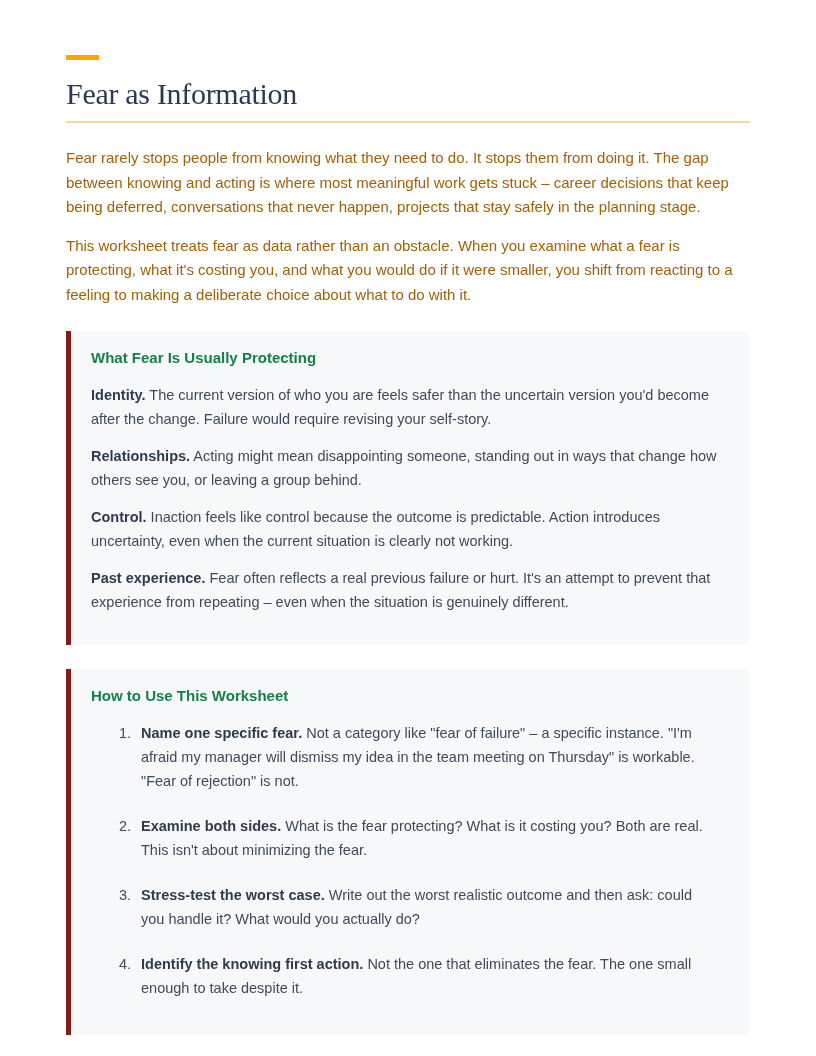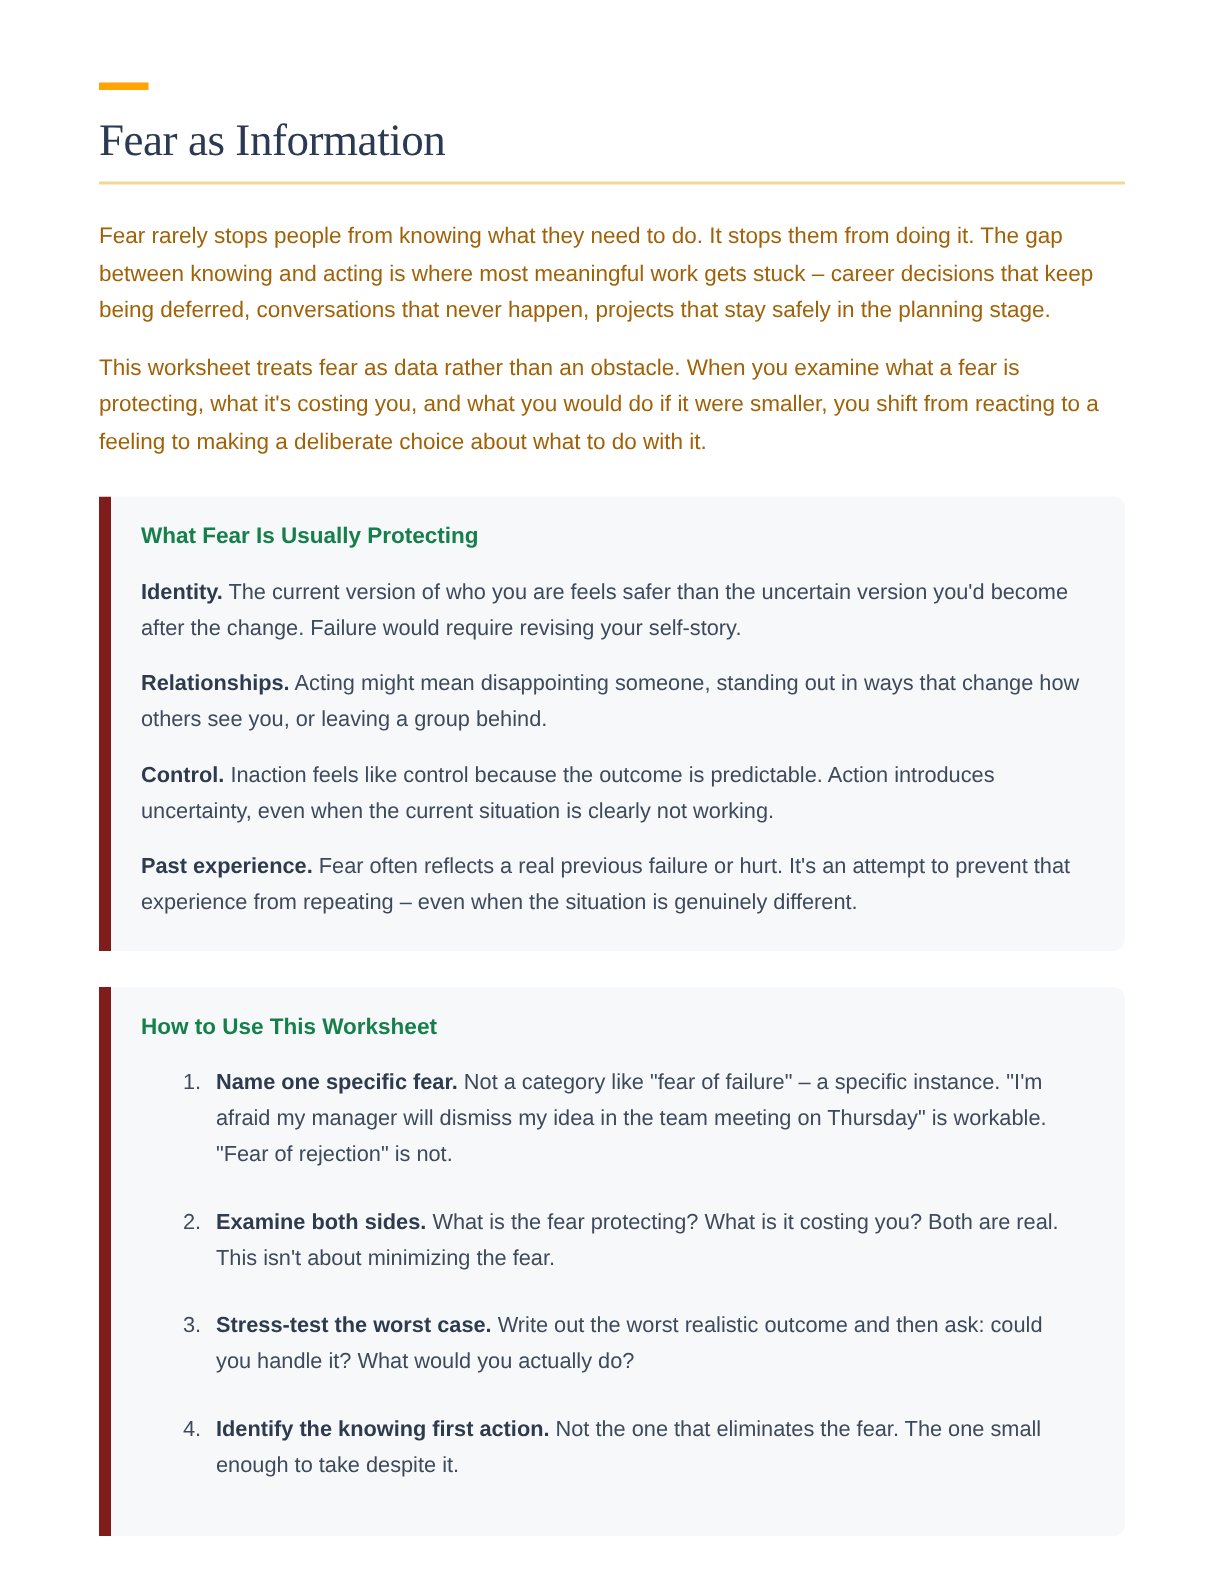--- a/index.html
+++ b/index.html
@@ -39,39 +39,39 @@
     margin: 0 0 23px 0;
   }
   p.intro {
     font-size: 15px;
     line-height: 24.5px;
     color: #a16207;
     margin: 0 0 14px 0;
   }
   .callout {
     background: #F7F8F9;
-    border-left: 8px solid #7f1d1d;
+    border-left: 5px solid #7f1d1d;
     border-radius: 0 8px 8px 0;
     padding: 17px 26px 19px 20px;
     margin-top: 24px;
   }
   .callout h2 {
     font-size: 15px;
     font-weight: 700;
     color: #15804B;
     margin: 0 0 15px 0;
     line-height: 1.3;
   }
   .callout p.item {
     font-size: 14.5px;
     line-height: 24px;
     color: #3E4A5B;
     margin: 0 0 13px 0;
   }
-  .callout p.item:last-child { margin-bottom: 1px; }
+  .callout p.item:last-child { margin-bottom: 12px; }
   .lead {
     font-weight: 700;
     color: #2E3B4E;
     text-align: center;
   }
   ol.steps {
     margin: 16px;
     padding: 0 0 0 34px;
     counter-reset: step;
     list-style: none;

